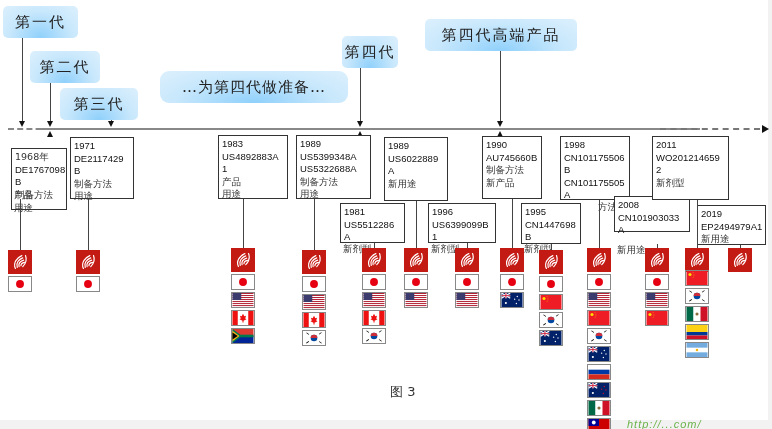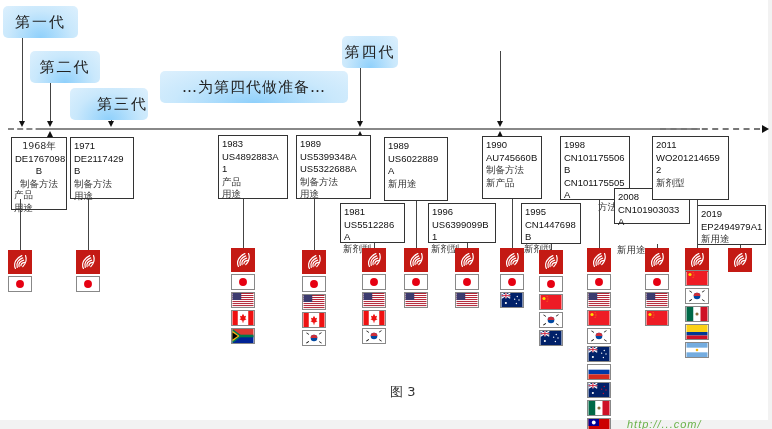--- a/index.html
+++ b/index.html
@@ -38,23 +38,24 @@
   .caption { position:absolute; left:390px; top:383px; font-size:13px; color:#333; font-family:"DejaVu Sans", sans-serif; }
   .watermark { position:absolute; left:627px; top:418px; font-size:11px; color:#6bb24a; font-style:italic; font-family:"Liberation Sans", sans-serif; letter-spacing:1px; }
 </style>
 </head>
 <body>
 
 <div class="page">
 
   <div class="gen" style="left:3px;top:6px;width:75px;">第一代</div>
   <div class="gen" style="left:30px;top:51px;width:70px;">第二代</div>
-  <div class="gen" style="left:70px;top:88px;width:78px;text-align:right;">第三代</div>
-  <div class="gen" style="left:160px;top:71px;width:188px;letter-spacing:1px;">…为第四代做准备…</div>
+  <div class="gen" style="left:60px;top:88px;width:78px;">第三代</div>
+  <div class="gen" style="left:160px;top:71px;width:188px;letter-spacing:1px;border-radius:9px;">…为第四代做准备…</div>
   <div class="gen" style="left:342px;top:36px;width:56px;">第四代</div>
+  <div class="gen" style="left:425px;top:19px;width:152px;">第四代高端产品</div>
 
   <div class="vline" style="left:22px;top:38px;height:84px;"></div>
   <div class="arrow-down" style="left:19px;top:121px;"></div>
   <div class="vline" style="left:50px;top:83px;height:39px;"></div>
   <div class="arrow-down" style="left:47px;top:121px;"></div>
   <div class="arrow-up" style="left:47px;top:131px;"></div>
   <div class="vline" style="left:111px;top:120px;height:3px;"></div>
   <div class="arrow-down" style="left:108px;top:121px;"></div>
   <div class="vline" style="left:360px;top:68px;height:54px;"></div>
   <div class="arrow-down" style="left:357px;top:121px;"></div>
@@ -62,21 +63,21 @@
   <div class="vline" style="left:500px;top:51px;height:71px;"></div>
   <div class="arrow-down" style="left:497px;top:121px;"></div>
   <div class="arrow-up" style="left:497px;top:131px;"></div>
 
   <div class="axis-dash-l"></div>
   <div class="axis"></div>
   <div class="axis-dash-r"></div>
   <div class="axis-head"></div>
 
   <div id="patents">
-      <div class="pbox" style="left: 11px; top: 137px; width: 56px; height: 73px; text-align: center;">
+      <div class="pbox" style="left: 11px; top: 148px; width: 56px; height: 62px;">
         <span class="ln cn">1968年</span>
         <span class="ln">DE1767098</span>
         <span class="ln">B</span>
         <span class="ln cn">制备方法</span>
       </div>
       <span class="overflow" style="left: 14px; top: 189px;">产品</span>
       <span class="overflow" style="left: 14px; top: 201.5px;">用途</span>
       <div class="pbox" style="left: 70px; top: 137px; width: 64px; height: 62px;">
         <span class="ln">1971</span>
         <span class="ln">DE2117429</span>
@@ -129,21 +130,21 @@
       </div>
       <span class="overflow" style="left: 524px; top: 242.5px;">新剂型</span>
       <div class="pbox" style="left: 560px; top: 136px; width: 70px; height: 64px;">
         <span class="ln">1998</span>
         <span class="ln">CN101175506</span>
         <span class="ln">B</span>
         <span class="ln">CN101175505</span>
         <span class="ln">A</span>
       </div>
       <span class="overflow" style="left: 598px; top: 200.5px;">方法</span>
-      <div class="pbox" style="left: 614px; top: 188px; width: 76px; height: 36px;">
+      <div class="pbox" style="left: 614px; top: 196px; width: 76px; height: 36px;">
         <span class="ln">2008</span>
         <span class="ln">CN101903033</span>
         <span class="ln">A</span>
       </div>
       <span class="overflow" style="left: 617px; top: 243.5px;">新用途</span>
       <div class="pbox" style="left: 652px; top: 136px; width: 77px; height: 64px;">
         <span class="ln">2011</span>
         <span class="ln">WO201214659</span>
         <span class="ln">2</span>
         <span class="ln cn">新剂型</span>

